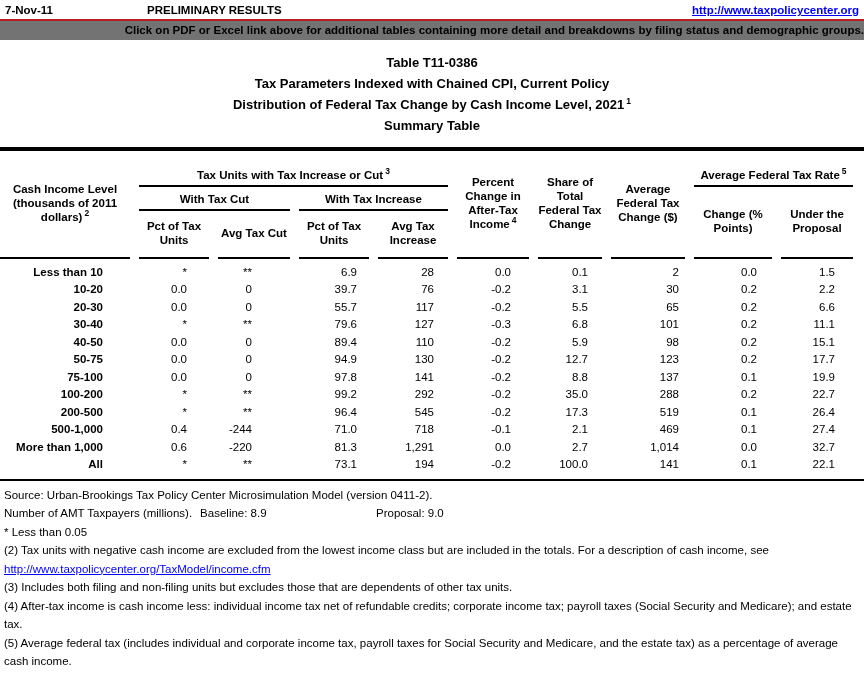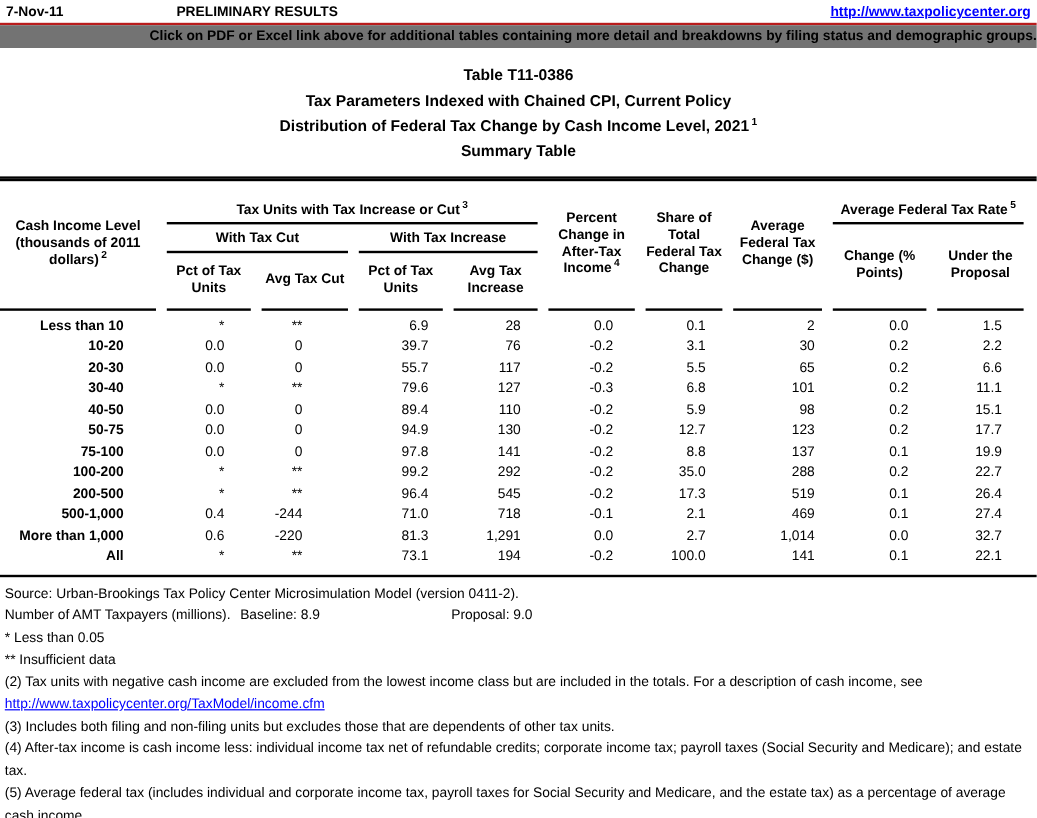--- a/index.html
+++ b/index.html
@@ -279,19 +279,18 @@
 </table>
 
 <div class="bottom-rule"></div>
 
 <div class="footer">
   <div class="line">Source: Urban-Brookings Tax Policy Center Microsimulation Model (version 0411-2).</div>
   <div class="line amt-line">
     <span>Number of AMT Taxpayers (millions).</span><span class="baseline">Baseline: 8.9</span><span class="proposal">Proposal: 9.0</span>
   </div>
   <div class="line">* Less than 0.05</div>
-  <div class="line">** Insufficient data</div>
   <div class="line">(2) Tax units with negative cash income are excluded from the lowest income class but are included in the totals. For a description of cash income, see</div>
   <div class="line"><a href="#">http://www.taxpolicycenter.org/TaxModel/income.cfm</a></div>
   <div class="line">(3) Includes both filing and non-filing units but excludes those that are dependents of other tax units.</div>
   <div class="line">(4) After-tax income is cash income less: individual income tax net of refundable credits; corporate income tax; payroll taxes (Social Security and Medicare); and estate tax.</div>
   <div class="line">(5) Average federal tax (includes individual and corporate income tax, payroll taxes for Social Security and Medicare, and the estate tax) as a percentage of average cash income.</div>
 </div>
 
 </body></html>

